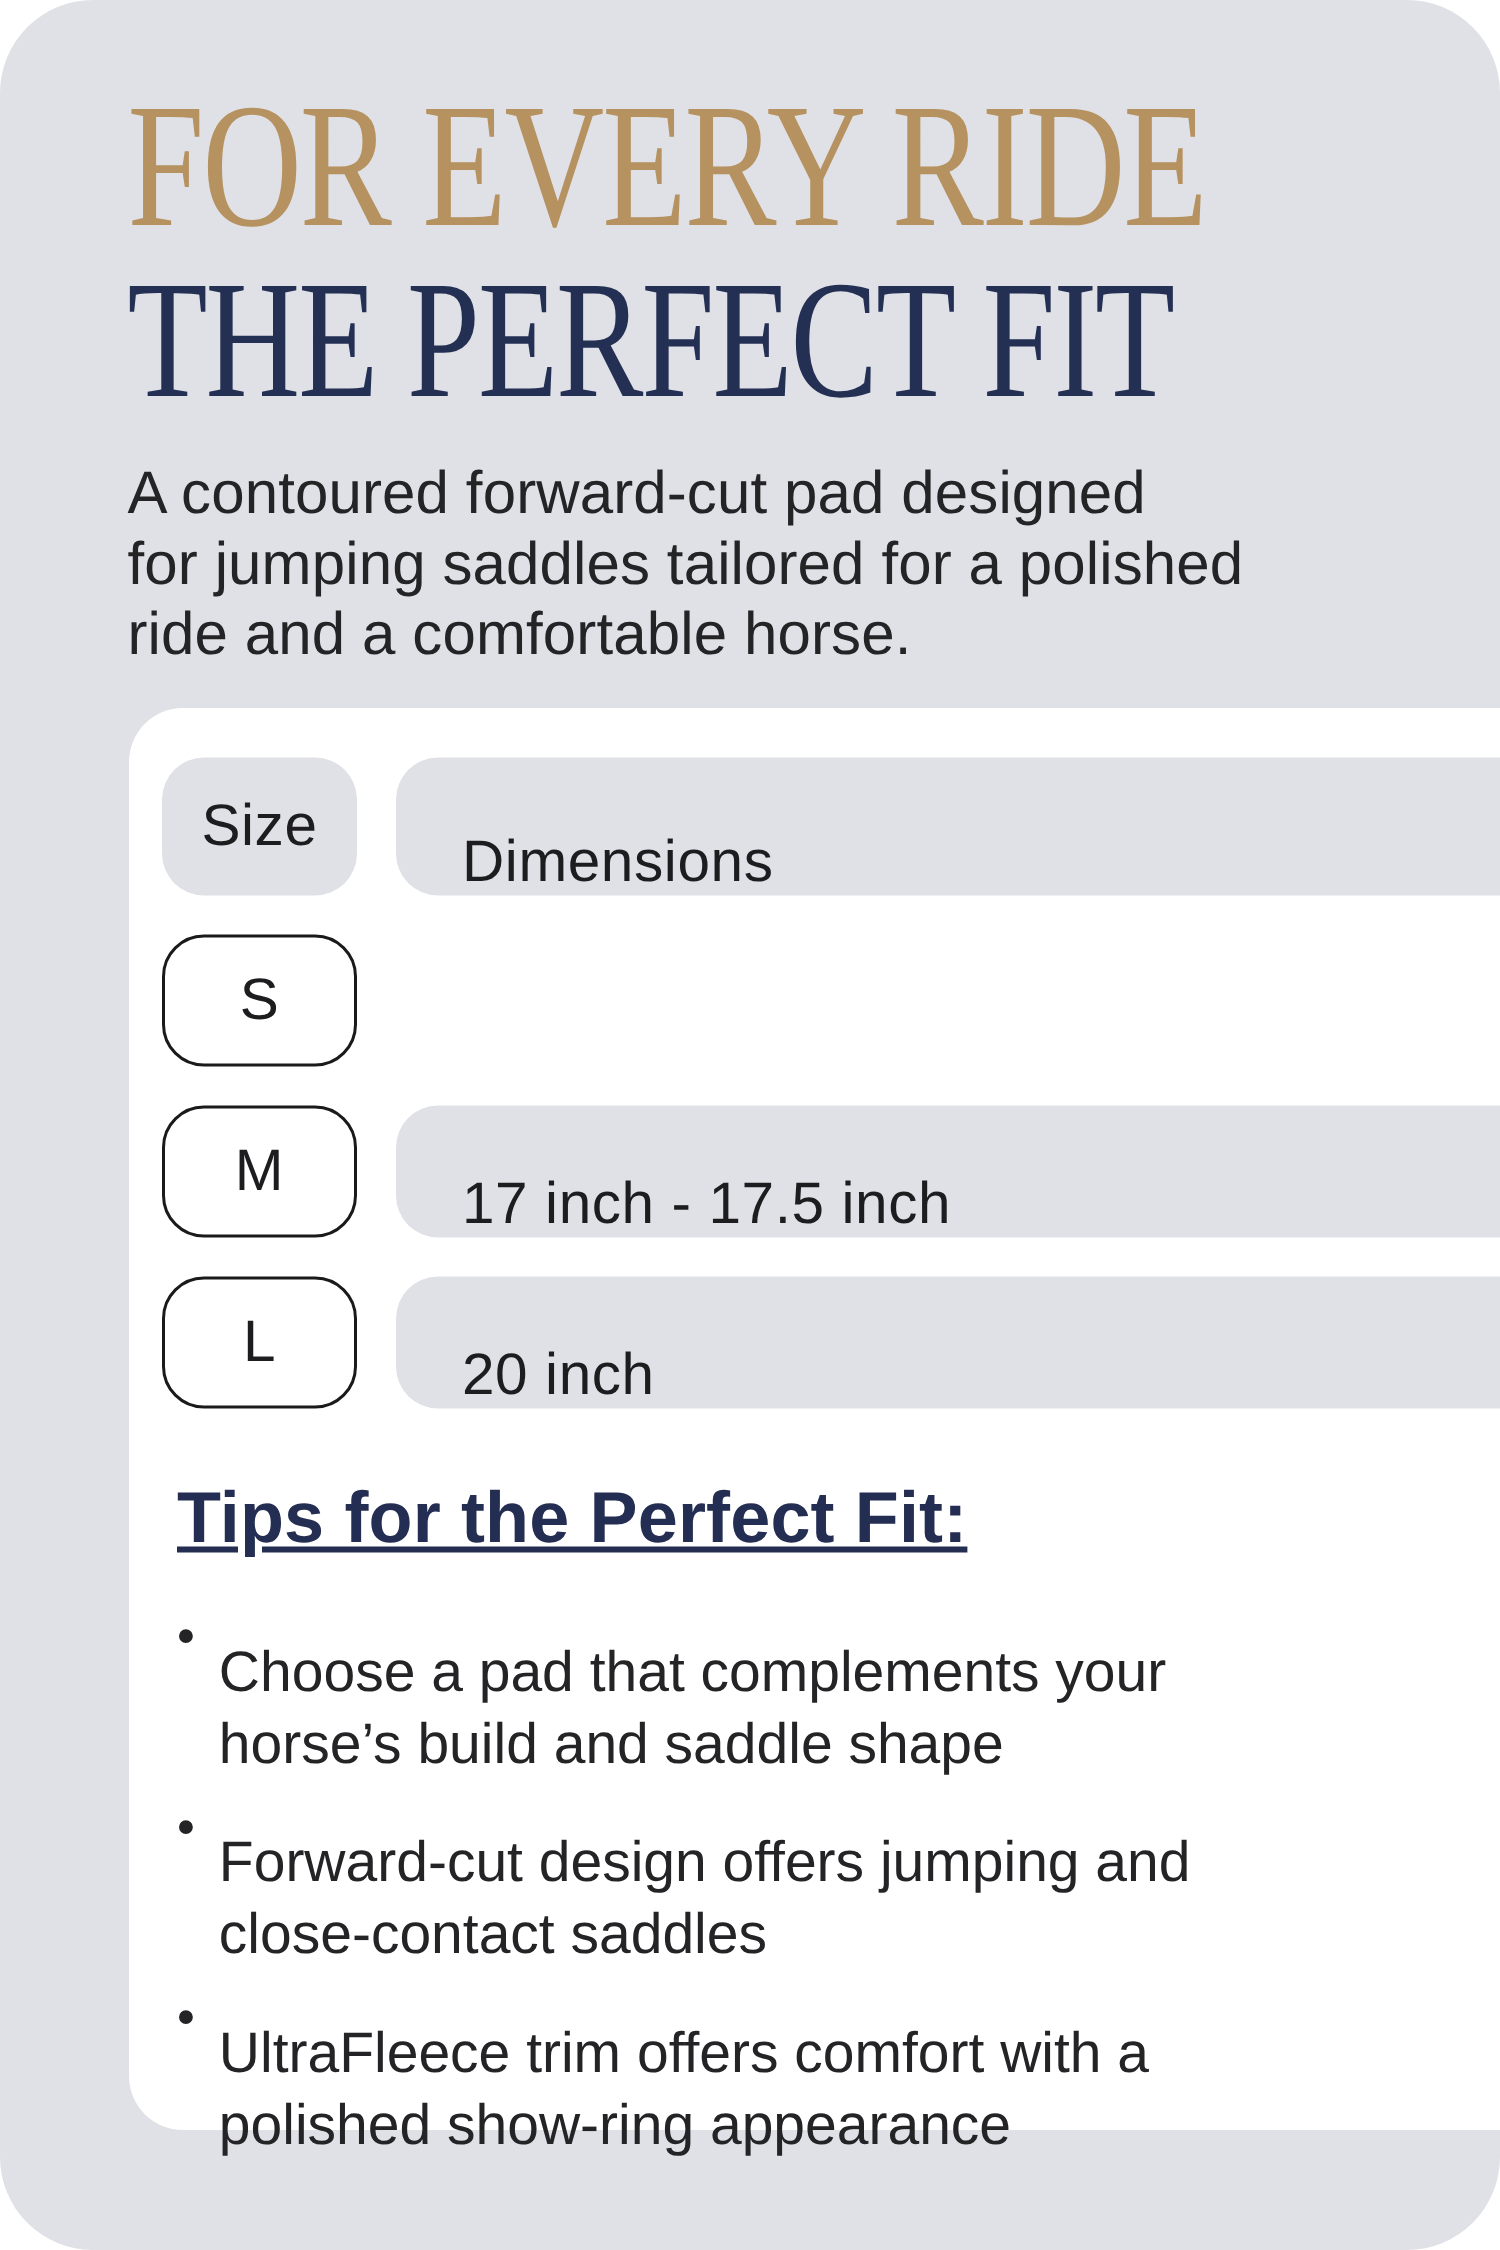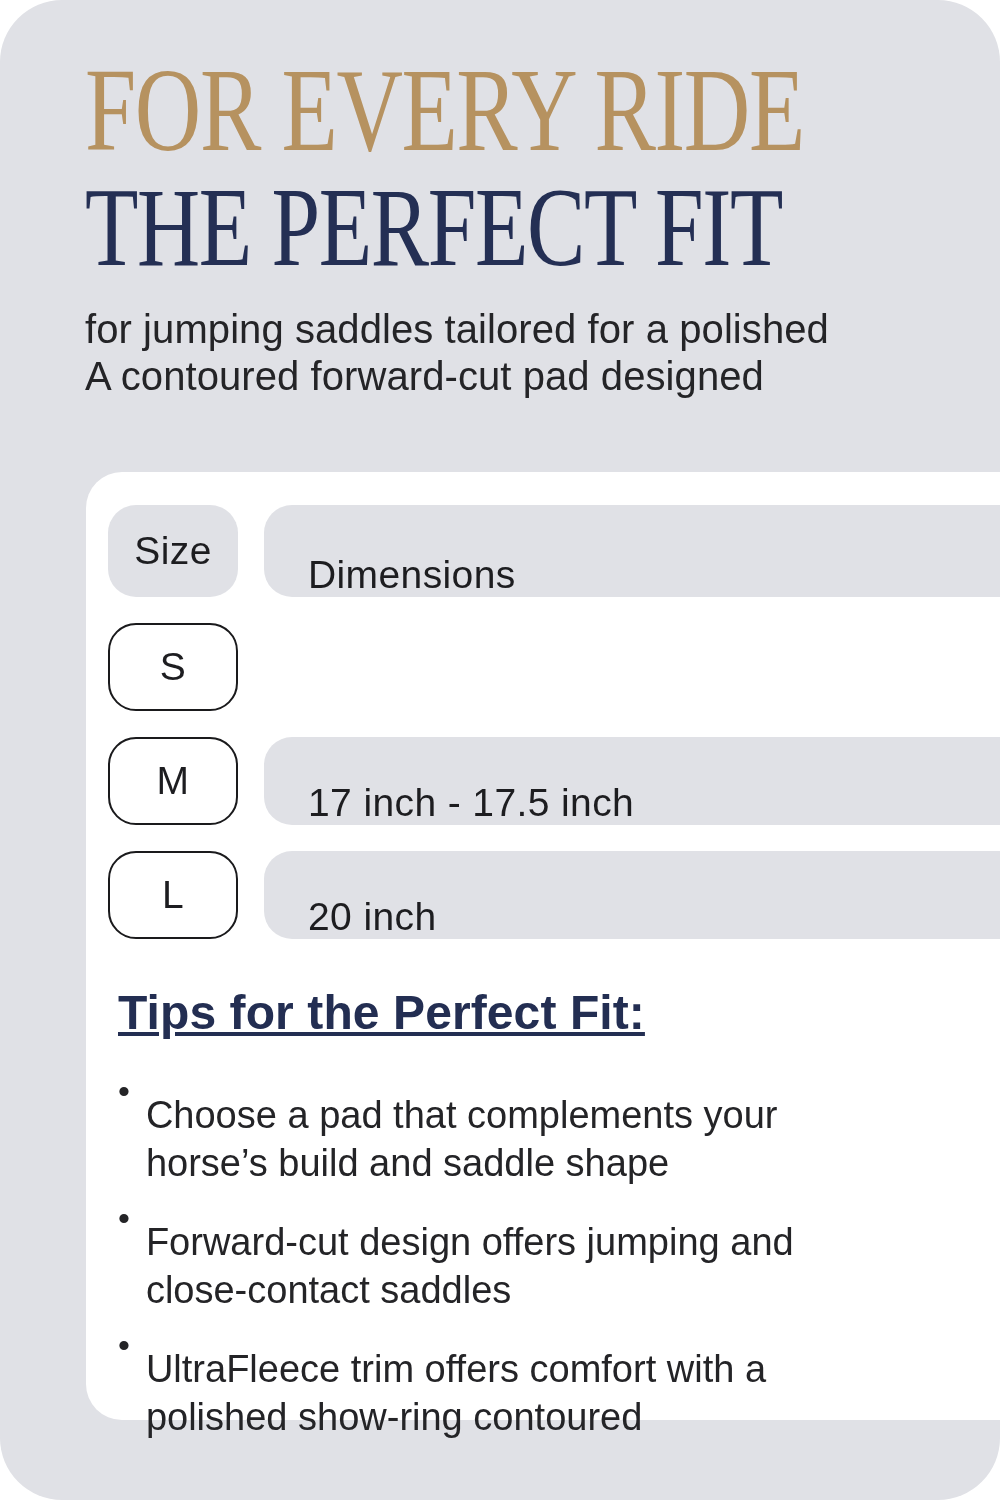--- a/index.html
+++ b/index.html
@@ -140,22 +140,23 @@
   <div class="gray-panel"></div>
 
   <div class="header">
     <div class="title-line title-sub">
       <span>FOR EVERY RIDE</span>
     </div>
     <div class="title-line title-main">
       <span>THE PERFECT FIT</span>
     </div>
     <div class="description">
+      <div>A contoured forward-cut pad designed</div>
       <div>for jumping saddles tailored for a polished</div>
-      <div>A contoured forward-cut pad designed</div>
+      <div>ride and a comfortable horse.</div>
     </div>
   </div>
 
   <div class="white-card">
 
     <div class="trow header-row">
       <div class="size-cell">
         <span class="cell-text">Size</span>
       </div>
       <div class="dim-cell">
@@ -193,18 +194,18 @@
       <li>
         <span class="bullet-dot">•</span>
         <span class="bullet-text">Choose a pad that complements your horse’s build and saddle shape</span>
       </li>
       <li>
         <span class="bullet-dot">•</span>
         <span class="bullet-text">Forward-cut design offers jumping and close-contact saddles</span>
       </li>
       <li>
         <span class="bullet-dot">•</span>
-        <span class="bullet-text">UltraFleece trim offers comfort with a polished show-ring contoured</span>
+        <span class="bullet-text">UltraFleece trim offers comfort with a polished show-ring appearance</span>
       </li>
     </ul>
 
   </div>
 </div>
 
 </body></html>

